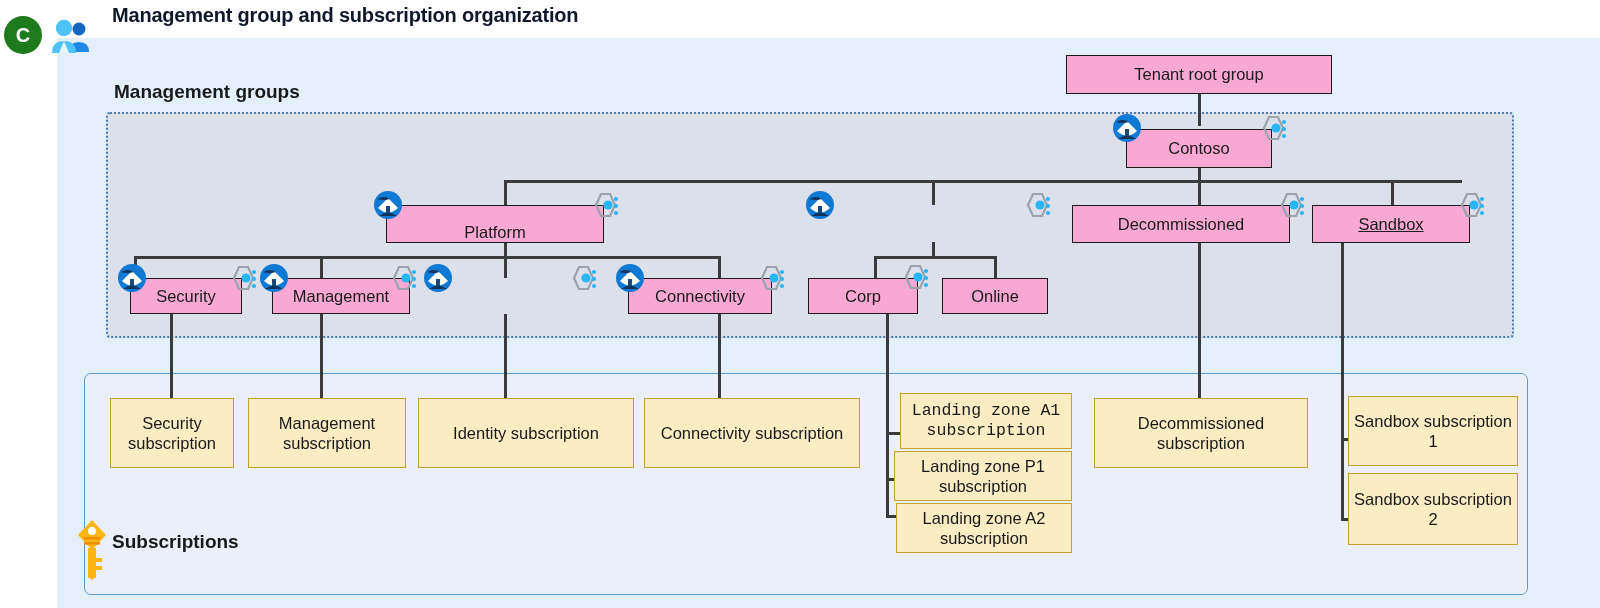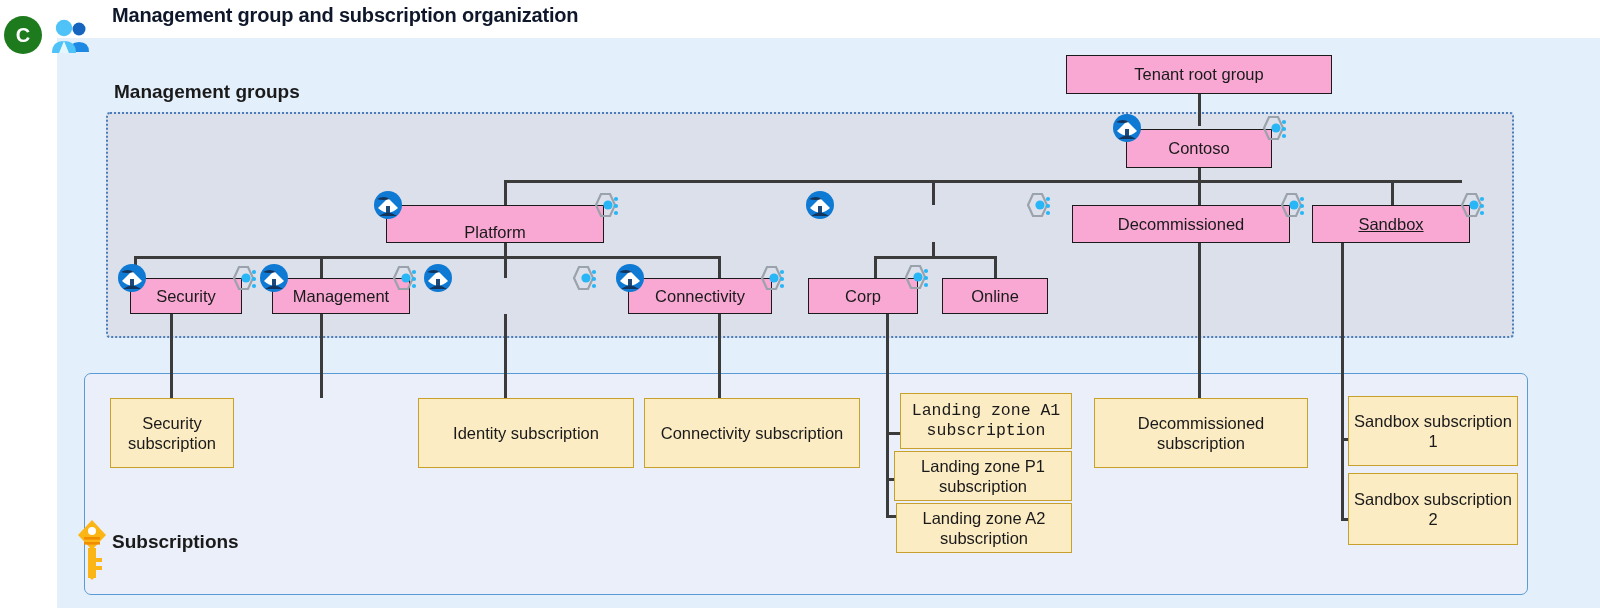--- a/index.html
+++ b/index.html
@@ -324,20 +324,23 @@
     <circle cx="28" cy="21" r="2.1" fill="#29b6f6"></circle>
   </svg>
 
   <div class="node" style="left:942px;top:278px;width:106px;height:36px;">
     <span>Online</span>
   </div>
 
   <div class="sub-node" style="left:110px;top:398px;width:124px;height:70px;align-items:center;">
     <span>Security subscription</span>
   </div>
+  <div class="sub-node" style="left:248px;top:398px;width:158px;height:70px;">
+    <span>Management subscription</span>
+  </div>
   <div class="sub-node" style="left:418px;top:398px;width:216px;height:70px;">
     <span>Identity subscription</span>
   </div>
   <div class="sub-node" style="left:644px;top:398px;width:216px;height:70px;">
     <span>Connectivity subscription</span>
   </div>
 
   <div class="sub-node" style="left:900px;top:393px;width:172px;height:56px;font-family:Liberation Mono, monospace;">
     <span>Landing zone A1 subscription</span>
   </div>

